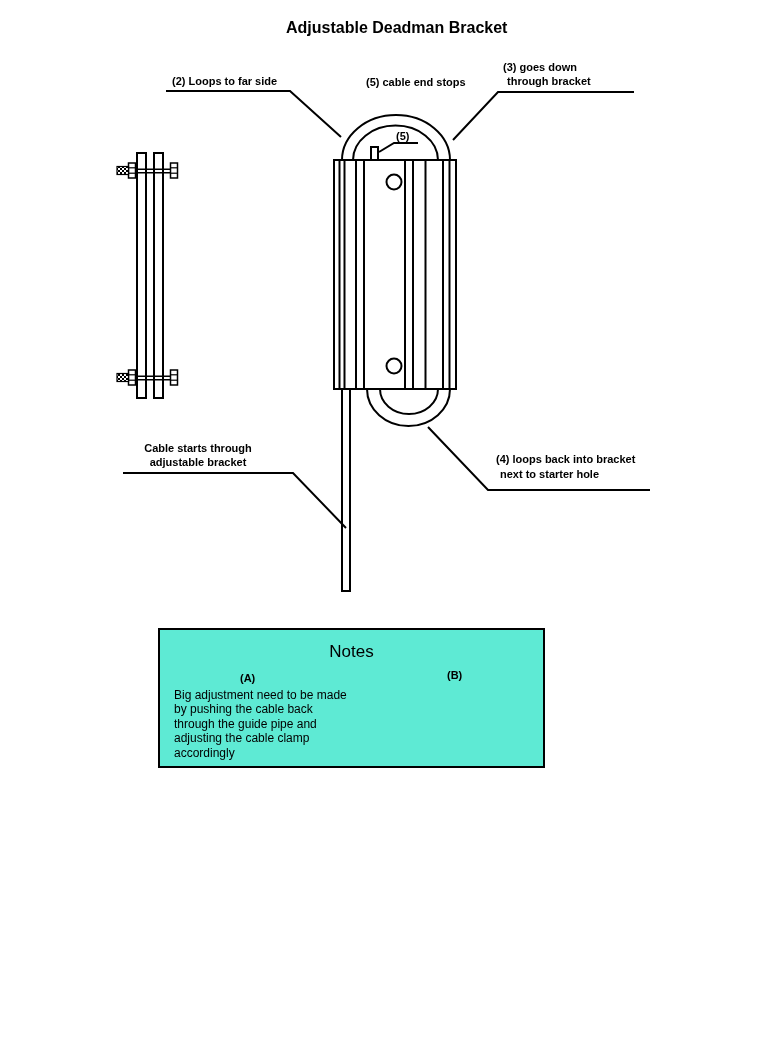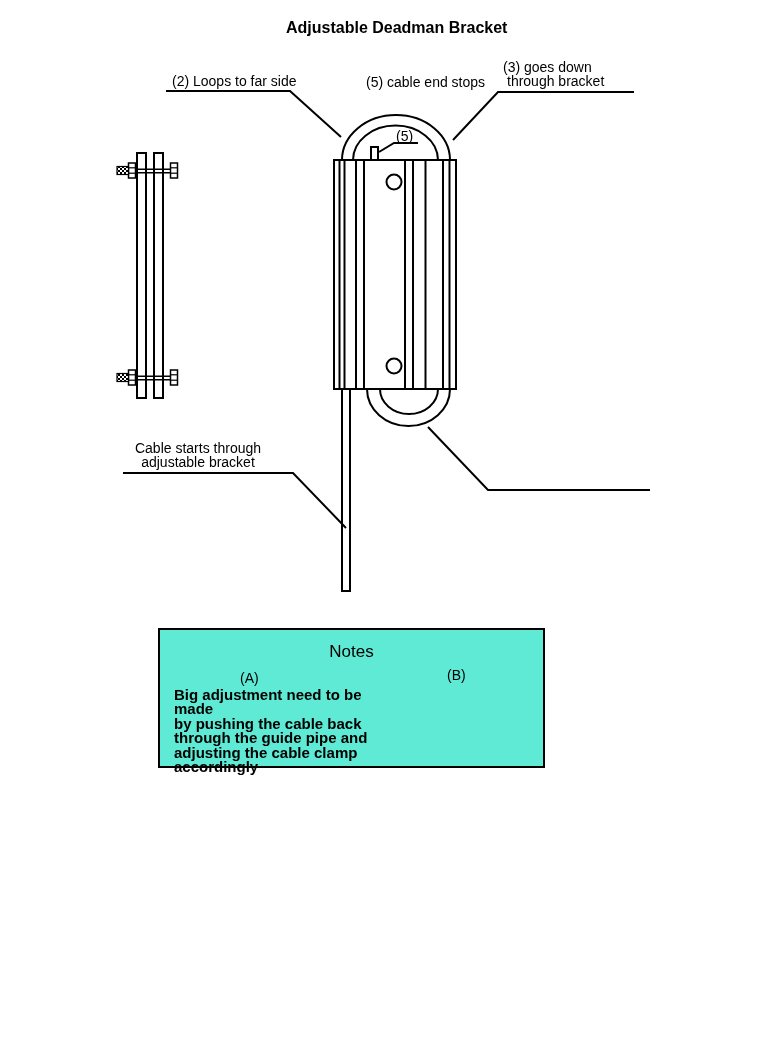--- a/index.html
+++ b/index.html
@@ -1,23 +1,23 @@
 <!DOCTYPE html>
 <html><head>
 <meta charset="utf-8">
 <style>
   html,body{margin:0;padding:0;background:#fff;}
   #page{
     position:relative;width:768px;height:1056px;background:#ffffff;
     font-family:"Liberation Sans",sans-serif;color:#000;overflow:hidden;
   }
   #diagram-svg{position:absolute;left:0;top:0;width:768px;height:1056px;}
-  .lbl{position:absolute;font-weight:normal;font-size:14px;line-height:14px;white-space:nowrap;}
+  .lbl{position:absolute;font-weight:bold;font-size:11px;line-height:14px;white-space:nowrap;}
   .title{position:absolute;font-weight:bold;font-size:16px;white-space:nowrap;}
-  .para{position:absolute;font-weight:bold;font-size:15px;line-height:14.4px;white-space:pre-line;}
+  .para{position:absolute;font-weight:normal;font-size:12px;line-height:14.4px;white-space:pre-line;}
   .center{text-align:center;}
   .notes-box{position:absolute;border:2px solid #000;background:#5eead4;}
   .notes-title{position:absolute;font-size:17px;font-weight:normal;white-space:nowrap;}
   .indent2{padding-left:4px;}
 </style>
 </head>
 <body>
 
 <div id="page">
 
@@ -107,20 +107,24 @@
     <div class="indent2">through bracket</div>
   </div>
 
   <div class="lbl" style="left:396px;top:129px;">(5)</div>
 
   <div class="lbl center" style="left:128px;top:441px;width:140px;">
     <div>Cable starts through</div>
     <div>adjustable bracket</div>
   </div>
 
+  <div class="lbl" style="left:496px;top:452px;line-height:15px;">
+    <div>(4) loops back into bracket</div>
+    <div class="indent2">next to starter hole</div>
+  </div>
 
   <div class="notes-box" style="left:158px;top:628px;width:383px;height:136px;">
     <div class="notes-title" style="left:0;right:0;top:12px;text-align:center;">Notes</div>
     <div class="lbl" style="left:80px;top:41px;">(A)</div>
     <div class="lbl" style="left:287px;top:38px;">(B)</div>
     <div class="para" style="left:14px;top:58px;width:200px;">Big adjustment need to be made
 by pushing the cable back
 through the guide pipe and
 adjusting the cable clamp
 accordingly</div>

